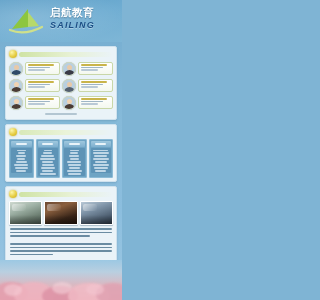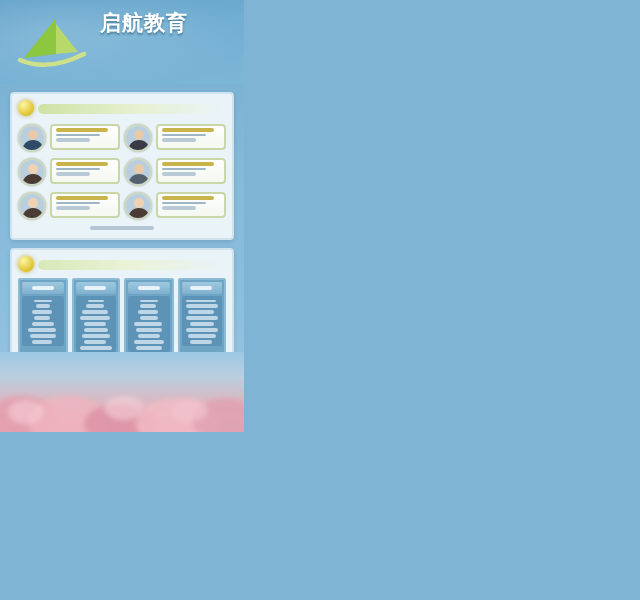--- a/index.html
+++ b/index.html
@@ -1,21 +1,21 @@
 <!DOCTYPE html>
 <html><head>
 <meta charset="utf-8">
 <style>
   html,body{margin:0;padding:0;}
   body{
     width:122px;height:300px;overflow:hidden;
     font-family:"Liberation Sans","DejaVu Sans",sans-serif;
     background:#7fb4d4;
   }
-  .page{position:relative;width:122px;height:216px;overflow:hidden;
+  .page{position:relative;width:122px;height:300px;overflow:hidden;
     background:linear-gradient(180deg,#6fa9cd 0%,#79b0d2 14%,#86bad9 40%,#8cbede 70%,#9cc8e3 100%);}
 
   
   .header{position:relative;height:42px;
     background:linear-gradient(170deg,#5fa0c8 0%,#6fadd2 45%,#7eb6d6 100%);
     overflow:hidden;}
   .hdr-wave{position:absolute;left:-10px;top:-6px;width:150px;height:56px;
     background:radial-gradient(ellipse at 25% 40%,rgba(255,255,255,.18),rgba(255,255,255,0) 62%);}
   .logo-wrap{position:absolute;left:6px;top:6px;width:40px;height:30px;}
   .logo-wrap svg{display:block;}
@@ -112,20 +112,21 @@
     <div class="logo-wrap">
       <svg width="40" height="30" viewBox="0 0 40 30">
         <path d="M6 23 L22 3 L22 21 Z" fill="#8dc63f"></path>
         <path d="M22 6 L33 20 L22 21 Z" fill="#b7d96a"></path>
         <path d="M4 24 Q18 30 36 21" stroke="#cfe08a" stroke-width="2.2" fill="none" stroke-linecap="round"></path>
       </svg>
     </div>
 
     <div class="brand">
       <div class="brand-cn">启航教育</div>
+      <div class="brand-en">SAILING</div>
     </div>
   </div>
 
   <div class="panel">
     <div class="sec-head">
       <div class="sec-badge"></div>
       <div class="sec-bar"></div>
     </div>
 
     <div class="cards">

